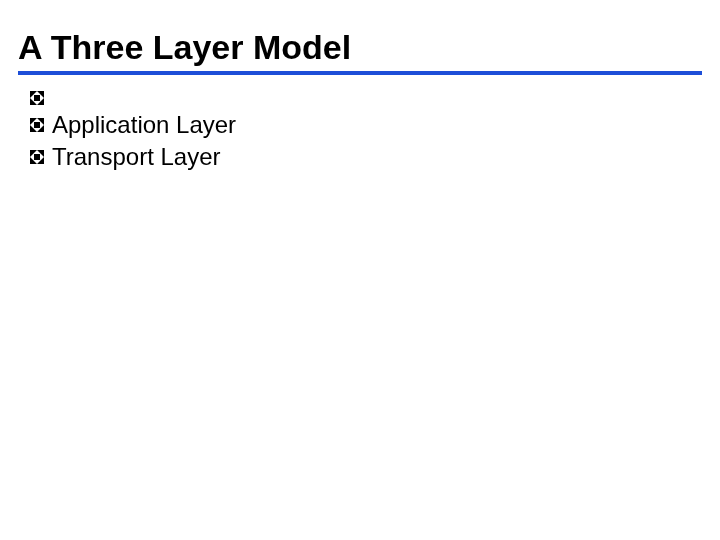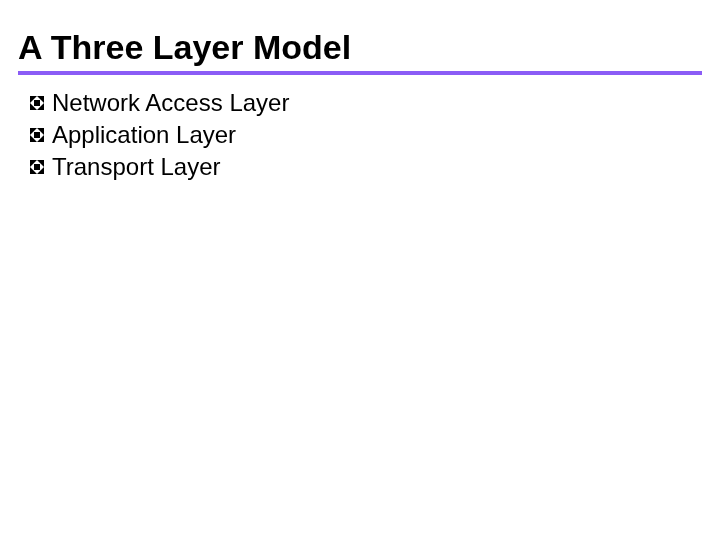--- a/index.html
+++ b/index.html
@@ -17,21 +17,21 @@
     .slide {
       width: 100%;
       height: 100%;
       padding: 28px 18px;
     }
     .title {
       font-size: 34px;
       font-weight: bold;
       color: #000000;
       padding-bottom: 4px;
-      border-bottom: 4px solid #8b5cf6;
+      border-bottom: 4px solid #1d4ed8;
       margin-bottom: 14px;
       letter-spacing: 0px;
     }
     .bullet-list {
       list-style: none;
       padding-left: 10px;
     }
     .bullet-item {
       display: flex;
       align-items: center;
@@ -55,21 +55,20 @@
   <h1 class="title">A Three Layer Model</h1>
   <ul class="bullet-list">
     <li class="bullet-item">
       <span class="bullet-icon">
         <svg viewBox="0 0 18 18" width="18" height="18">
           <rect x="2" y="2" width="14" height="14" fill="#000000"></rect>
           <path d="M 9 2 L 16 9 L 9 16 L 2 9 Z" fill="#ffffff"></path>
           <rect x="6" y="6" width="6" height="6" fill="#000000"></rect>
         </svg>
       </span>
-      <span class="bullet-text">Network Access Layer</span>
     </li>
     <li class="bullet-item">
       <span class="bullet-icon">
         <svg viewBox="0 0 18 18" width="18" height="18">
           <rect x="2" y="2" width="14" height="14" fill="#000000"></rect>
           <path d="M 9 2 L 16 9 L 9 16 L 2 9 Z" fill="#ffffff"></path>
           <rect x="6" y="6" width="6" height="6" fill="#000000"></rect>
         </svg>
       </span>
       <span class="bullet-text">Application Layer</span>

